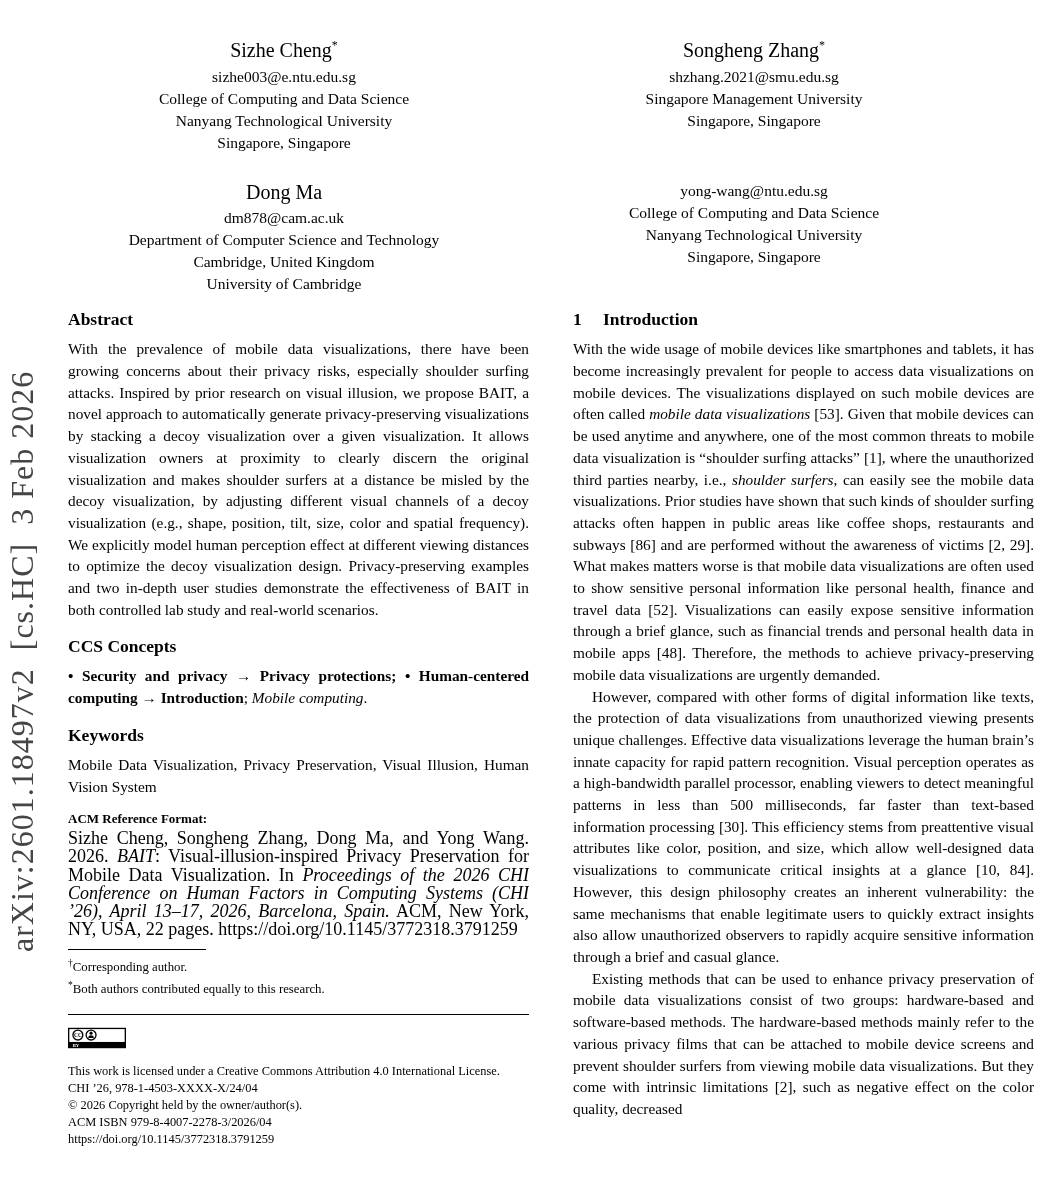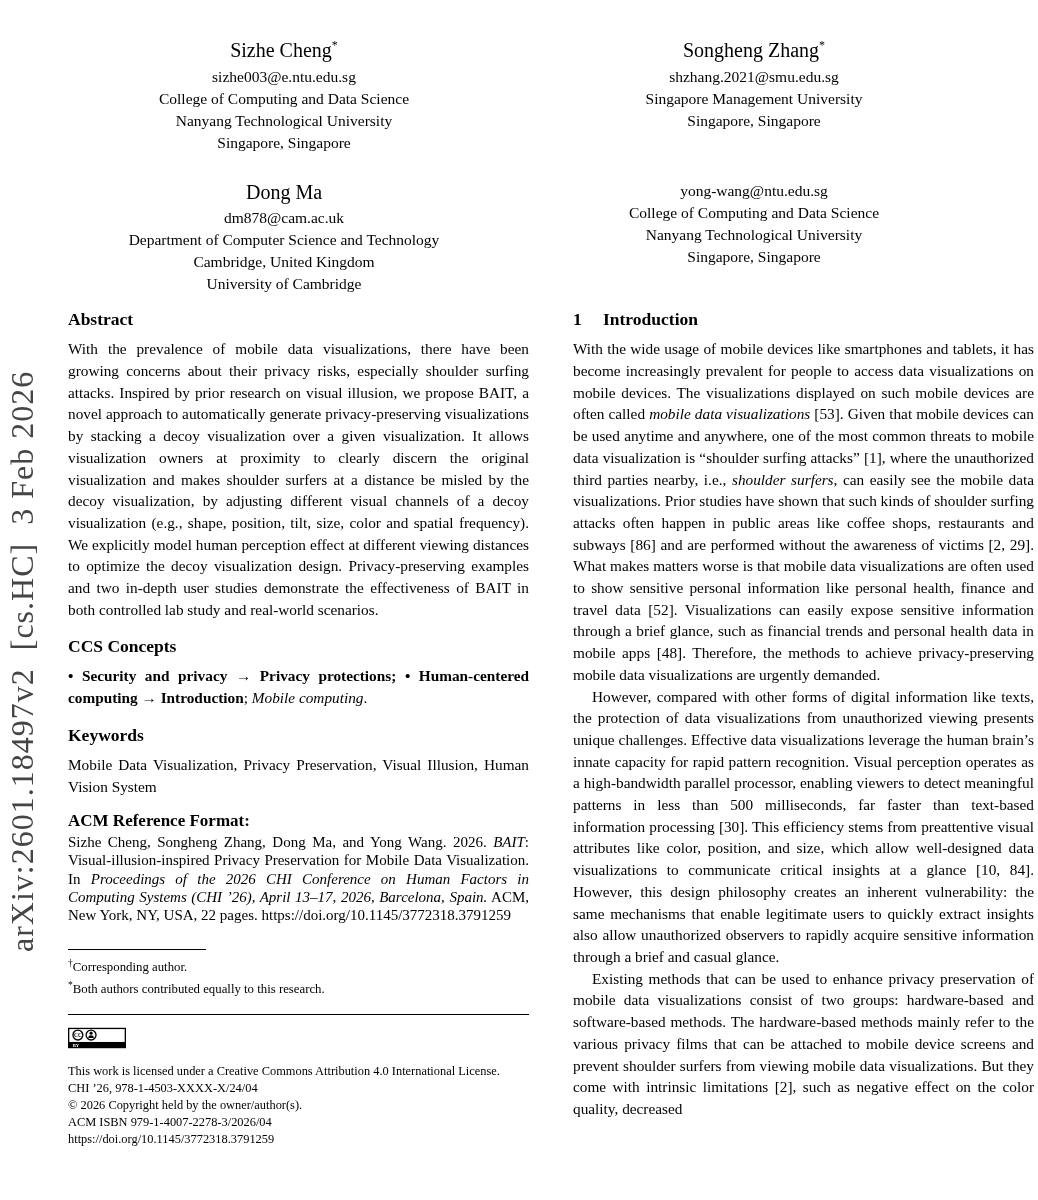--- a/index.html
+++ b/index.html
@@ -50,22 +50,22 @@
   
   .columns { display: flex; gap: 44px; padding: 12px 0 0 68px; }
   .col { width: 461px; height: 840px; overflow: hidden; }
   .col-left { display: flex; flex-direction: column; justify-content: center; }
   h2.sec { font-size: 17.5px; font-weight: bold; margin: 16px 0 8px; }
   h2.sec.first { margin-top: 2px; }
   .sec-num { display: inline-block; width: 30px; }
   .body-text { font-size: 15.3px; line-height: 21.7px; text-align: justify; }
   .body-text p { margin: 0; }
   .body-text p.indent { text-indent: 19px; }
-  .ref-label { font-size: 17px; font-weight: bold; margin: 14px 0 2px; }
-  .small-text { font-size: 15px; line-height: 18.2px; text-align: justify; }
+  .ref-label { font-size: 13px; font-weight: bold; margin: 14px 0 2px; }
+  .small-text { font-size: 18px; line-height: 18.2px; text-align: justify; }
   .seg-i { font-style: italic; }
   .seg-b { font-weight: bold; }
   
   .bottom-block { margin-top: auto; }
   .fn-rule { width: 138px; border-top: 1px solid #000; margin-bottom: 5px; }
   .footnote { font-size: 12.8px; line-height: 17.5px; }
   .footnote sup { font-size: 9.5px; }
   .lic-rule { border-top: 1px solid #000; margin: 16px 0 8px; width: 100%; }
   .cc-badge { margin: 2px 0 6px; }
   .license-text { font-size: 12.4px; line-height: 16.8px; }
@@ -157,21 +157,21 @@
             <path d="M30.8 15.5 a4.2 4.2 0 0 1 8.4 0 z" fill="#000000"></path>
             <rect x="1" y="21.5" width="86" height="8.5" fill="#000000"></rect>
             <text x="12" y="28.6" font-size="7" font-weight="bold" text-anchor="middle" fill="#ffffff">BY</text>
           </svg>
         </div>
 
         <div class="license-text">
           <div class="nowrap">This work is licensed under a Creative Commons Attribution 4.0 International License.</div>
           <div class="it">CHI ’26, 978-1-4503-XXXX-X/24/04</div>
           <div>© 2026 Copyright held by the owner/author(s).</div>
-          <div>ACM ISBN 979-1-4007-2278-3/2026/04</div>
+          <div>ACM ISBN 979-8-4007-2278-3/2026/04</div>
           <div>https://doi.org/10.1145/3772318.3791259</div>
         </div>
       </div>
 
     </div>
 
     <div class="col col-right">
 
       <h2 class="sec first"><span class="sec-num">1</span><span>Introduction</span></h2>
 

